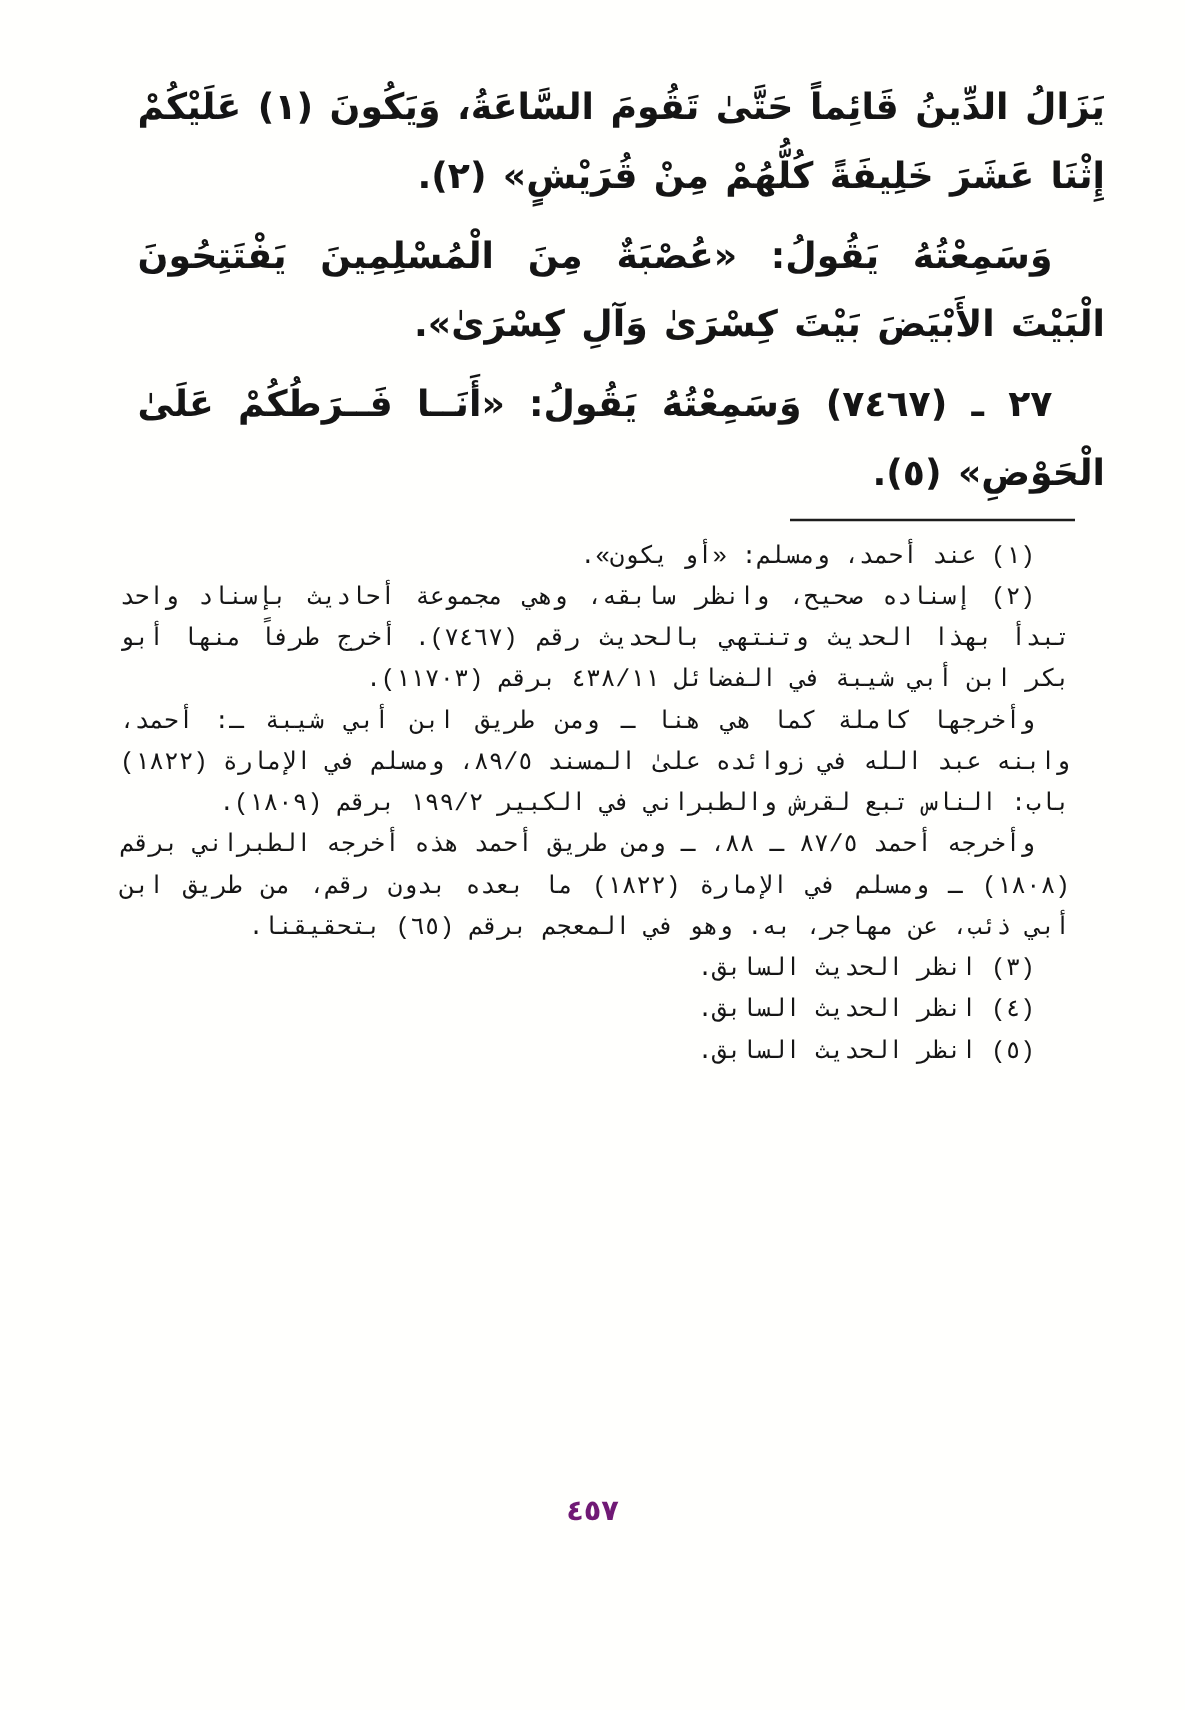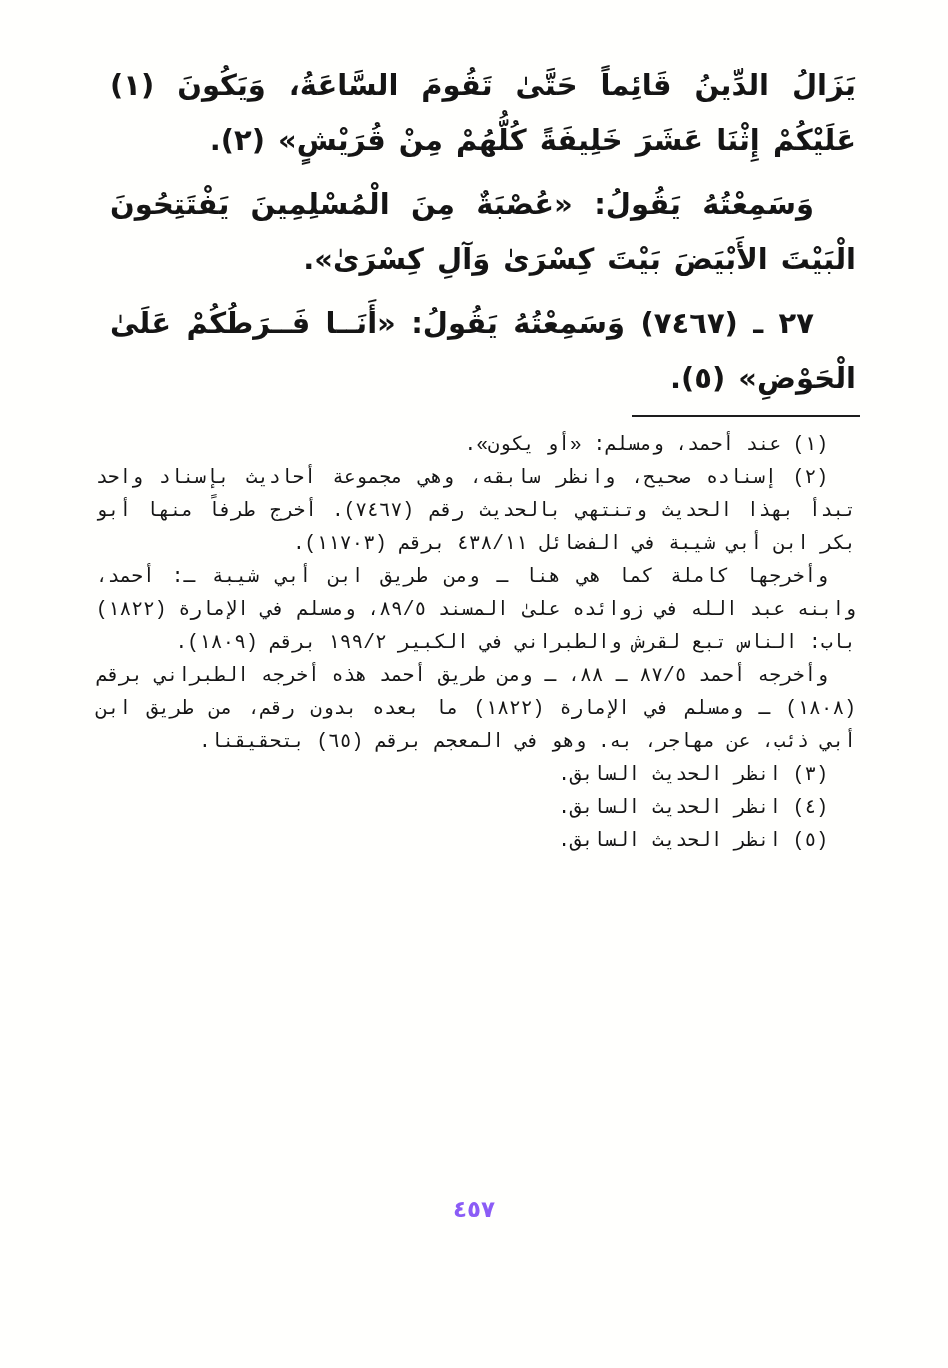--- a/index.html
+++ b/index.html
@@ -9,21 +9,21 @@
     width: 948px;
     height: 1368px;
     margin: 0 auto;
     background: #fffffd;
     overflow: hidden;
     direction: rtl;
     font-family: "DejaVu Sans", sans-serif;
     color: #151515;
   }
   .main-text {
-    padding: 58px 92px 0 110px;
+    padding: 58px 64px 0 110px;
   }
   .main-text p {
     margin: 0 0 9px 0;
     font-size: 29px;
     font-weight: 700;
     line-height: 55px;
     text-align: justify;
     word-spacing: 3px;
   }
   .main-text p.indent {
@@ -48,21 +48,21 @@
     font-weight: 500;
   }
   .page-number {
     position: absolute;
     top: 1196px;
     left: 0;
     right: 0;
     text-align: center;
     font-size: 23px;
     font-weight: 700;
-    color: #8b5cf6;
+    color: #701a75;
   }
 </style>
 </head>
 <body>
 
 <div class="page">
 
   <main class="main-text">
     <p>يَزَالُ الدِّينُ قَائِماً حَتَّىٰ تَقُومَ السَّاعَةُ، وَيَكُونَ (١) عَلَيْكُمْ إِثْنَا عَشَرَ خَلِيفَةً كُلُّهُمْ مِنْ قُرَيْشٍ» (٢).</p>
     <p class="indent">وَسَمِعْتُهُ يَقُولُ: «عُصْبَةٌ مِنَ الْمُسْلِمِينَ يَفْتَتِحُونَ الْبَيْتَ الأَبْيَضَ بَيْتَ كِسْرَىٰ وَآلِ كِسْرَىٰ».</p>

